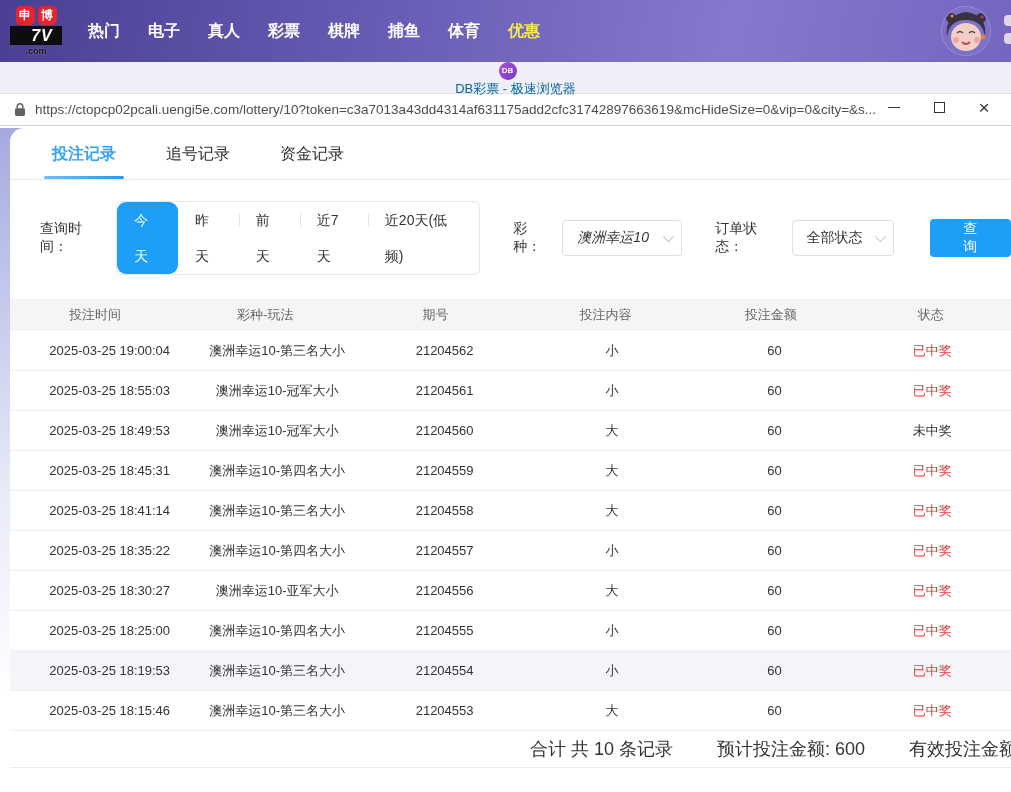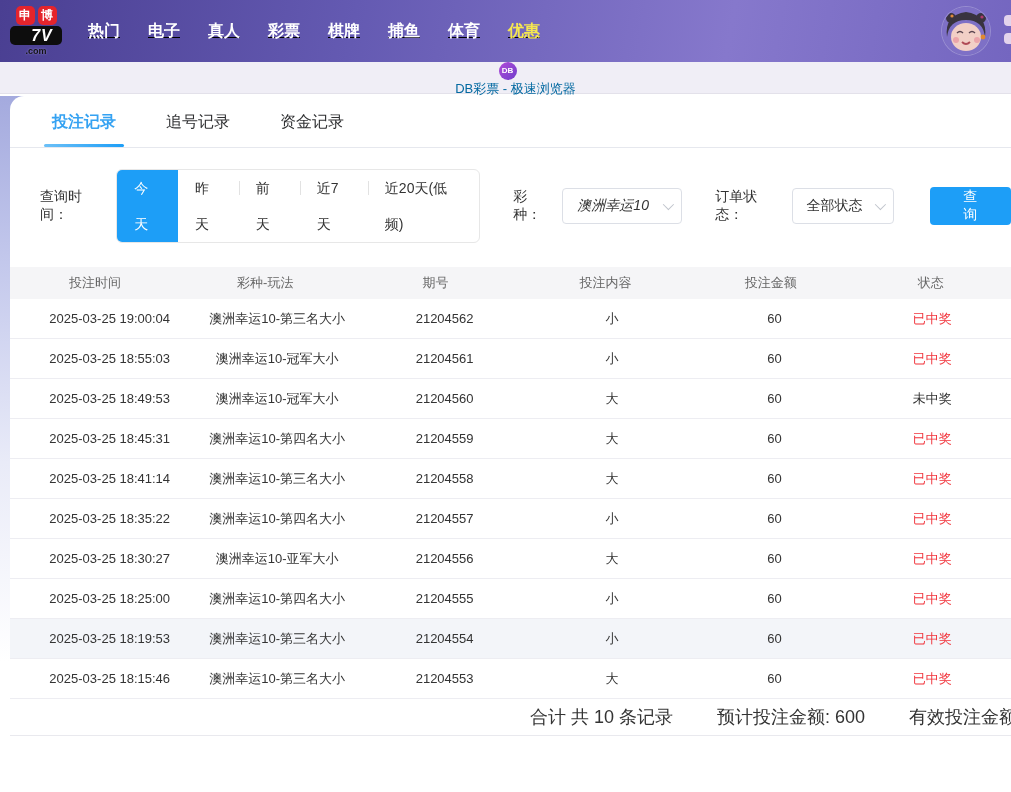--- a/index.html
+++ b/index.html
@@ -8,25 +8,25 @@
   .app { position:relative; width:1011px; height:792px; }
 
   
   .topbar { position:relative; height:62px;
     background:linear-gradient(100deg,#4a3f92 0%,#645ab2 35%,#8678cc 72%,#7466c0 100%);
     display:flex; align-items:center; }
   .logo { margin-left:10px; width:52px; text-align:center; cursor:pointer; }
   .logo-row { display:flex; justify-content:center; gap:3px; }
   .logo-sq { width:19px; height:19px; background:#e5242c; border-radius:5px; color:#fff;
     font-size:12px; font-weight:bold; line-height:19px; display:inline-block; }
-  .logo-7v { margin-top:1px; background:#0d0d0d; color:#fff; border-radius:5px;
+  .logo-7v { margin-top:1px; background:#0d0d0d; color:#fff; border-radius:0;
     font-size:16px; font-weight:bold; font-style:italic; line-height:19px; letter-spacing:1px;padding-left:12px; }
   .logo-com { color:#111; font-size:9px; font-weight:bold; line-height:10px;
     text-shadow:0 0 2px #9a8fd4; margin-top:1px; }
-  .nav-items { display:flex; gap:28px; margin-left:26px;text-decoration:underline; }
+  .nav-items { display:flex; gap:28px; margin-left:26px; }
   .nav-item { color:#fff; font-size:16px; font-weight:bold; text-decoration:none; cursor:pointer; }
   .nav-item.hl { color:var(--yellow,#f6e750); }
   .avatar { position:absolute; right:21px; top:7px; width:48px; height:48px; border-radius:50%;
     overflow:hidden; cursor:pointer; box-shadow:0 0 0 1px rgba(255,255,255,.25); }
   .edge-bar { position:absolute; right:0; width:7px; height:11px; border-radius:4px 0 0 4px;
     background:rgba(255,240,246,.8); }
   .edge-bar.one { top:15px; } .edge-bar.two { top:33px; }
 
   
   .titlebar { height:32px; background:#f0eef6; display:flex; align-items:center;
@@ -61,21 +61,21 @@
   .tab.active { color:#35a2f2; font-weight:bold; }
   .tab.active::after { content:""; position:absolute; left:-8px; right:-8px; bottom:0; height:3px;
     border-radius:3px; background:linear-gradient(90deg,#6cc0f7,var(--accent,#1d9ef7)); }
 
   
   .filters { display:flex; align-items:center; margin:21px 0 0 30px; font-size:14px; color:#333; }
   .f-label { margin-right:8px; }
   .time-group { display:flex; align-items:center; border:1px solid #e7e7e7; border-radius:6px;
     overflow:hidden; background:#fff; }
   .tg-item { position:relative; padding:0 17px; line-height:36px; font-size:14px; color:#333; cursor:pointer; }
-  .tg-item.active { background:var(--accent,#1d9ef7); color:#fff; border-radius:0; }
+  .tg-item.active { background:var(--accent,#1d9ef7); color:#fff; border-radius:9px; }
   .tg-item:nth-child(n+3)::before { content:""; position:absolute; left:0; top:11px; height:14px;
     border-left:1px solid #e2e2e2; }
   .f-gap { width:34px; }
   .select { display:flex; align-items:center; justify-content:space-between; border:1px solid #dcdfe6;
     border-radius:4px; height:36px; padding:0 10px 0 14px; cursor:pointer; background:#fff; }
   .select.lottery { width:122px;font-style:italic; } .select.status { width:104px; }
   .chev { width:8px; height:8px; border-right:1.6px solid #c0c4cc; border-bottom:1.6px solid #c0c4cc;
     transform:rotate(45deg) translateY(-2px); margin-left:8px; }
   .btn-search { margin-left:36px; background:var(--accent,#1d9ef7); color:#fff; border:none;
     border-radius:4px; height:38px; padding:0 27px; font-size:14px; cursor:pointer;
@@ -152,20 +152,29 @@
       <span class="wc">
           <span class="wc-min"></span>
         </span>
       <span class="wc">
           <span class="wc-max"></span>
         </span>
       <span class="wc wc-close">×</span>
     </div>
   </div>
 
+  <div class="urlbar">
+    <span class="lock">
+      <svg width="12" height="15" viewBox="0 0 12 15">
+        <path d="M3.2 6.5 V4.6 a2.8 2.8 0 0 1 5.6 0 V6.5" fill="none" stroke="#5f6368" stroke-width="1.5"></path>
+        <rect x="1" y="6.3" width="10" height="7.6" rx="1.4" fill="#5f6368"></rect>
+      </svg>
+    </span>
+    <span class="url-text">https://ctopcp02pcali.uengi5e.com/lottery/10?token=c3a7013a43dd4314af631175add2cfc31742897663619&amp;mcHideSize=0&amp;vip=0&amp;city=&amp;s...</span>
+  </div>
 
   <div class="page">
     <div class="left-strip"></div>
     <div class="card">
 
       <div class="tabs">
         <div class="tab active">投注记录</div>
         <div class="tab">追号记录</div>
         <div class="tab">资金记录</div>
       </div>

